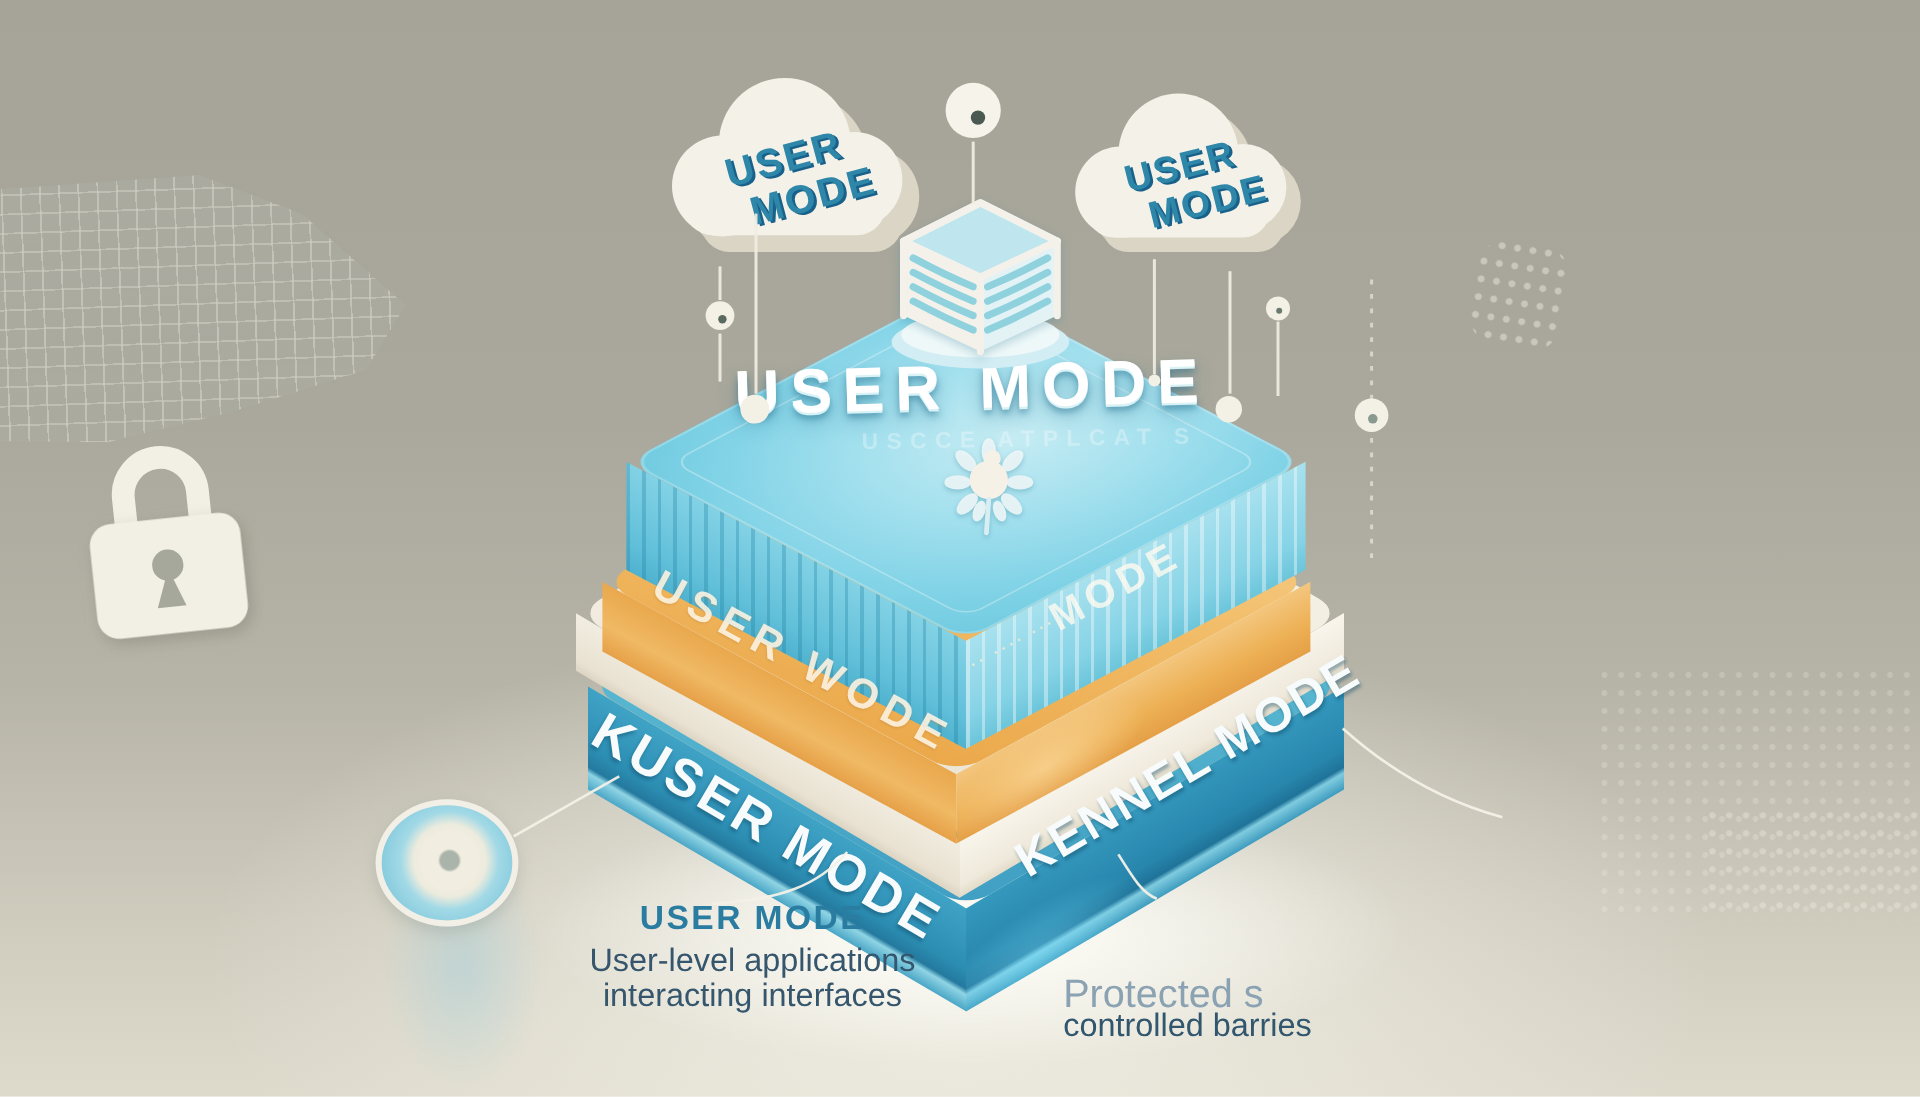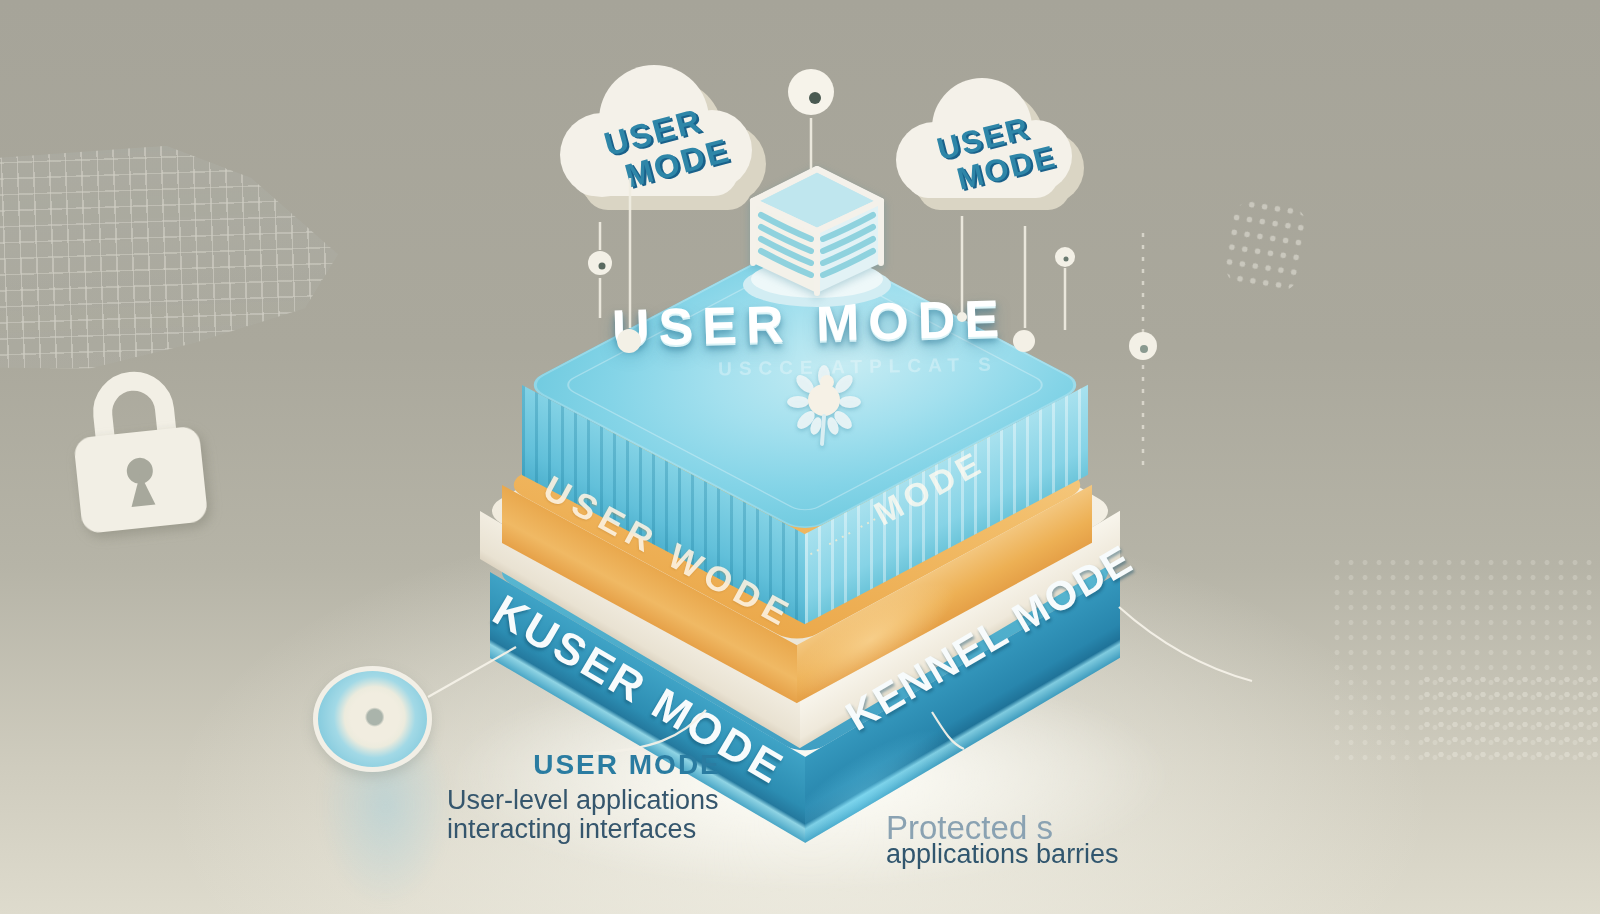--- a/index.html
+++ b/index.html
@@ -98,21 +98,21 @@
   .orange-dots { left:806px; top:548px; transform:rotate(-28.5deg); font-size:13px; letter-spacing:3px;
     color:rgba(255,238,205,.75); font-weight:700; }
   .teal-l { left:510px; top:585px; transform:rotate(30.4deg); font-size:44px; letter-spacing:3px;
     color:#f7fbfc; text-shadow:0 3px 3px rgba(15,75,105,.45); }
   .teal-r { left:838px; top:700px; transform:rotate(-30.45deg); font-size:41px; letter-spacing:2px;
     color:#f7fbfc; text-shadow:0 3px 3px rgba(15,75,105,.45); }
 
   
   .cap-h { font-size:28px; font-weight:700; letter-spacing:2px; white-space:nowrap; }
   .cap-user-h { left:627px; top:749px; transform:translateX(-50%); color:#2a7ca1; }
-  .cap-user-b { left:627px; top:786px; transform:translateX(-50%); width:360px; text-align:left;
+  .cap-user-b { left:627px; top:786px; transform:translateX(-50%); width:360px; text-align:center;
     font-size:27px; font-weight:500; line-height:29px; color:#35566d; }
   .cap-kern-h { left:1028px; top:753px; transform:translateX(-50%); }
   .cap-kern-h .dark { color:#2d7ea3; } .cap-kern-h .light { color:#85abbd; }
   .kern-l1 { left:886px; top:809px; font-size:33px; font-weight:500; color:#8aa2b2; white-space:nowrap; }
   .kern-l2 { left:886px; top:839px; font-size:27px; font-weight:500; color:#31566e; white-space:nowrap; }
 
   svg { position:absolute; overflow:visible; }
   .overlay { left:0; top:0; pointer-events:none; }
 </style>
 </head>
@@ -277,15 +277,15 @@
         <circle cx="1144" cy="349" r="4" fill="#8a9a90"></circle>
     </g>
   </svg>
 
   <div class="abs cap-h cap-user-h">USER MODE</div>
   <div class="abs cap-user-b">
     <div>User-level applications</div>
     <div>interacting interfaces</div>
   </div>
   <div class="abs kern-l1">Protected s</div>
-  <div class="abs kern-l2">applications barries</div>
+  <div class="abs kern-l2">controlled barries</div>
 
 </div>
 
 </body></html>

